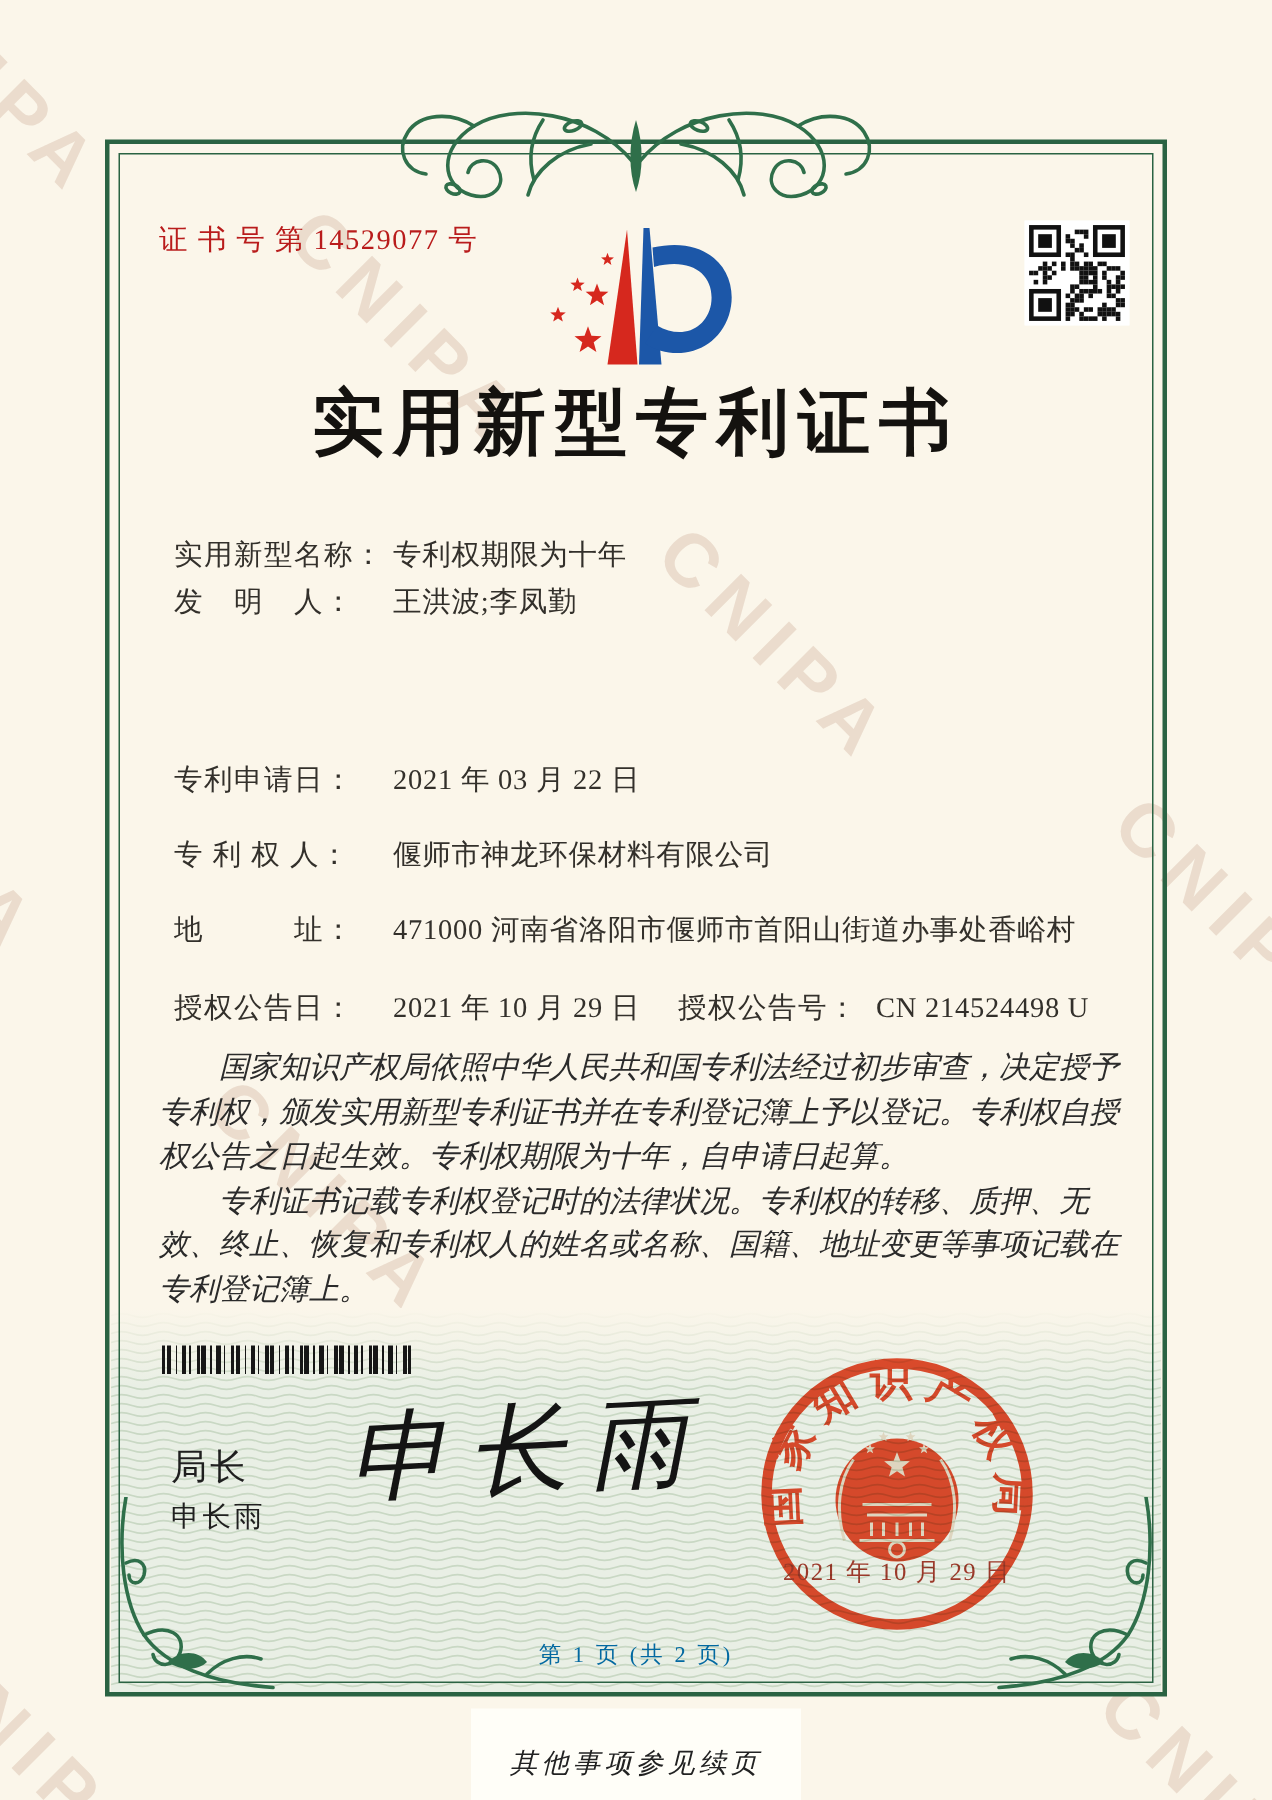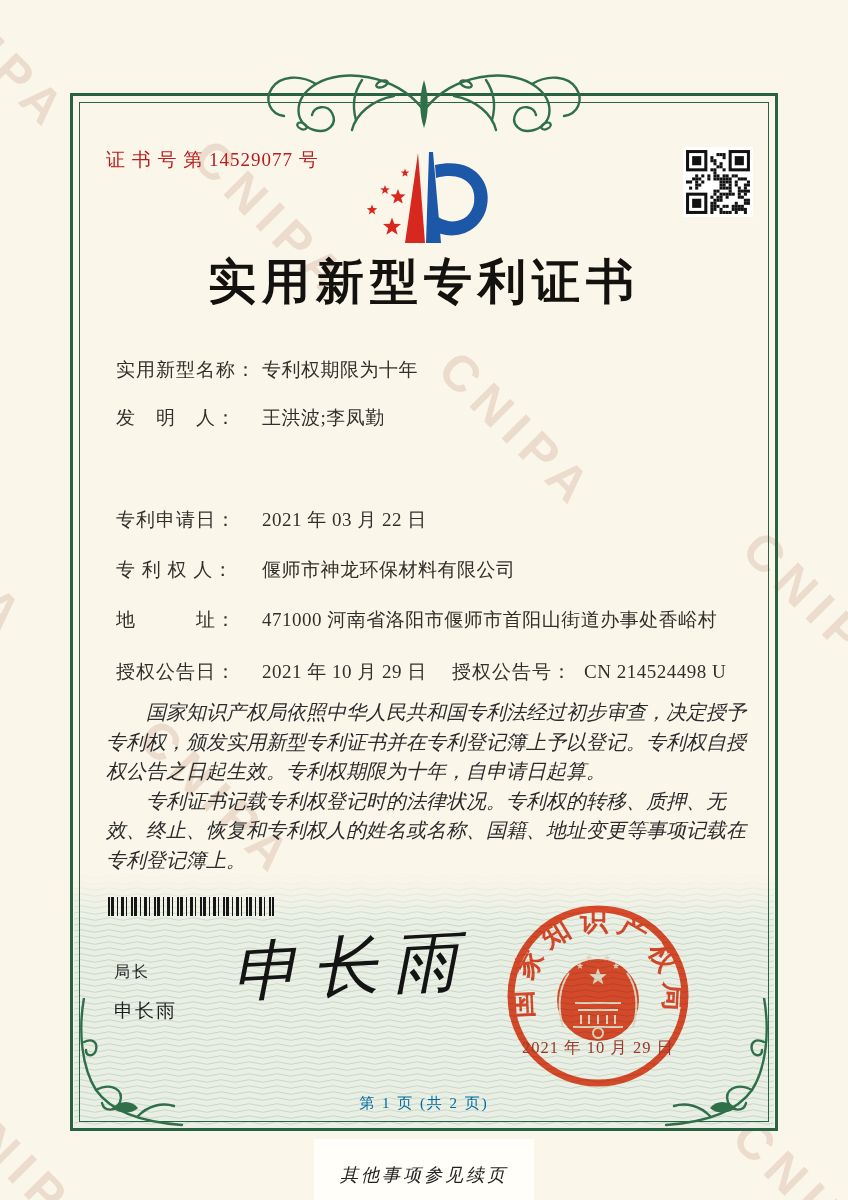--- a/index.html
+++ b/index.html
@@ -43,21 +43,21 @@
 
   
   .body-text{position:absolute;left:106px;top:698px;width:640px;font-size:20px;line-height:29.5px;
       color:#2b2b2b;z-index:4;font-style:italic;}
   .body-text p{margin:0;text-indent:2em;}
 
   
   .barcode{position:absolute;left:108px;top:897px;width:166px;height:19px;z-index:4;
       background-image:
         repeating-linear-gradient(90deg,#161616 0 2px,transparent 2px 3px,#161616 3px 6px,transparent 6px 9px,#161616 9px 10px,transparent 10px 13px,#161616 13px 16px,transparent 16px 18px,#161616 18px 19px,transparent 19px 23px);}
-  .director-label{position:absolute;left:114px;top:962px;font-size:16px;z-index:4;
+  .director-label{position:absolute;left:114px;top:962px;font-size:24px;z-index:4;
       font-family:"Liberation Sans","DejaVu Sans",sans-serif;color:#1f1f1f;letter-spacing:2px;}
   .director-name{position:absolute;left:114px;top:998px;font-size:19px;z-index:4;
       font-family:"Liberation Sans","DejaVu Sans",sans-serif;color:#1f1f1f;letter-spacing:2px;}
   .signature{position:absolute;left:232px;top:922px;font-size:66px;letter-spacing:14px;color:#141414;
       z-index:5;transform:rotate(-3deg);font-style:italic;}
 
   .seal{position:absolute;left:505px;top:903px;width:186px;height:186px;z-index:6;opacity:0.93;
       mix-blend-mode:multiply;}
 
   .page-indicator{position:absolute;left:0;top:1094px;width:100%;text-align:center;font-size:15px;
@@ -311,21 +311,21 @@
         <polygon points="32.0,64.5 33.4,68.1 37.2,68.3 34.2,70.7 35.2,74.4 32.0,72.3 28.8,74.4 29.8,70.7 26.8,68.3 30.6,68.1"></polygon>
         <polygon points="52.0,77.5 54.3,83.8 61.0,84.1 55.8,88.2 57.6,94.7 52.0,91.0 46.4,94.7 48.2,88.2 43.0,84.1 49.7,83.8"></polygon>
       </g>
   </svg>
 
   <div class="title">实用新型专利证书</div>
 
   <div class="row" style="top:357px">
     <span class="lbl">实用新型名称：</span><span class="val">专利权期限为十年</span>
   </div>
-  <div class="row" style="top:405px">
+  <div class="row" style="top:388px">
     <span class="lbl">发　明　人：</span><span class="val">王洪波;李凤勤</span>
   </div>
   <div class="row" style="top:507px">
     <span class="lbl">专利申请日：</span><span class="val">2021 年 03 月 22 日</span>
   </div>
   <div class="row" style="top:557px">
     <span class="lbl">专 利 权 人：</span><span class="val">偃师市神龙环保材料有限公司</span>
   </div>
   <div class="row" style="top:607px">
     <span class="lbl">地　　　址：</span><span class="val">471000 河南省洛阳市偃师市首阳山街道办事处香峪村</span>

